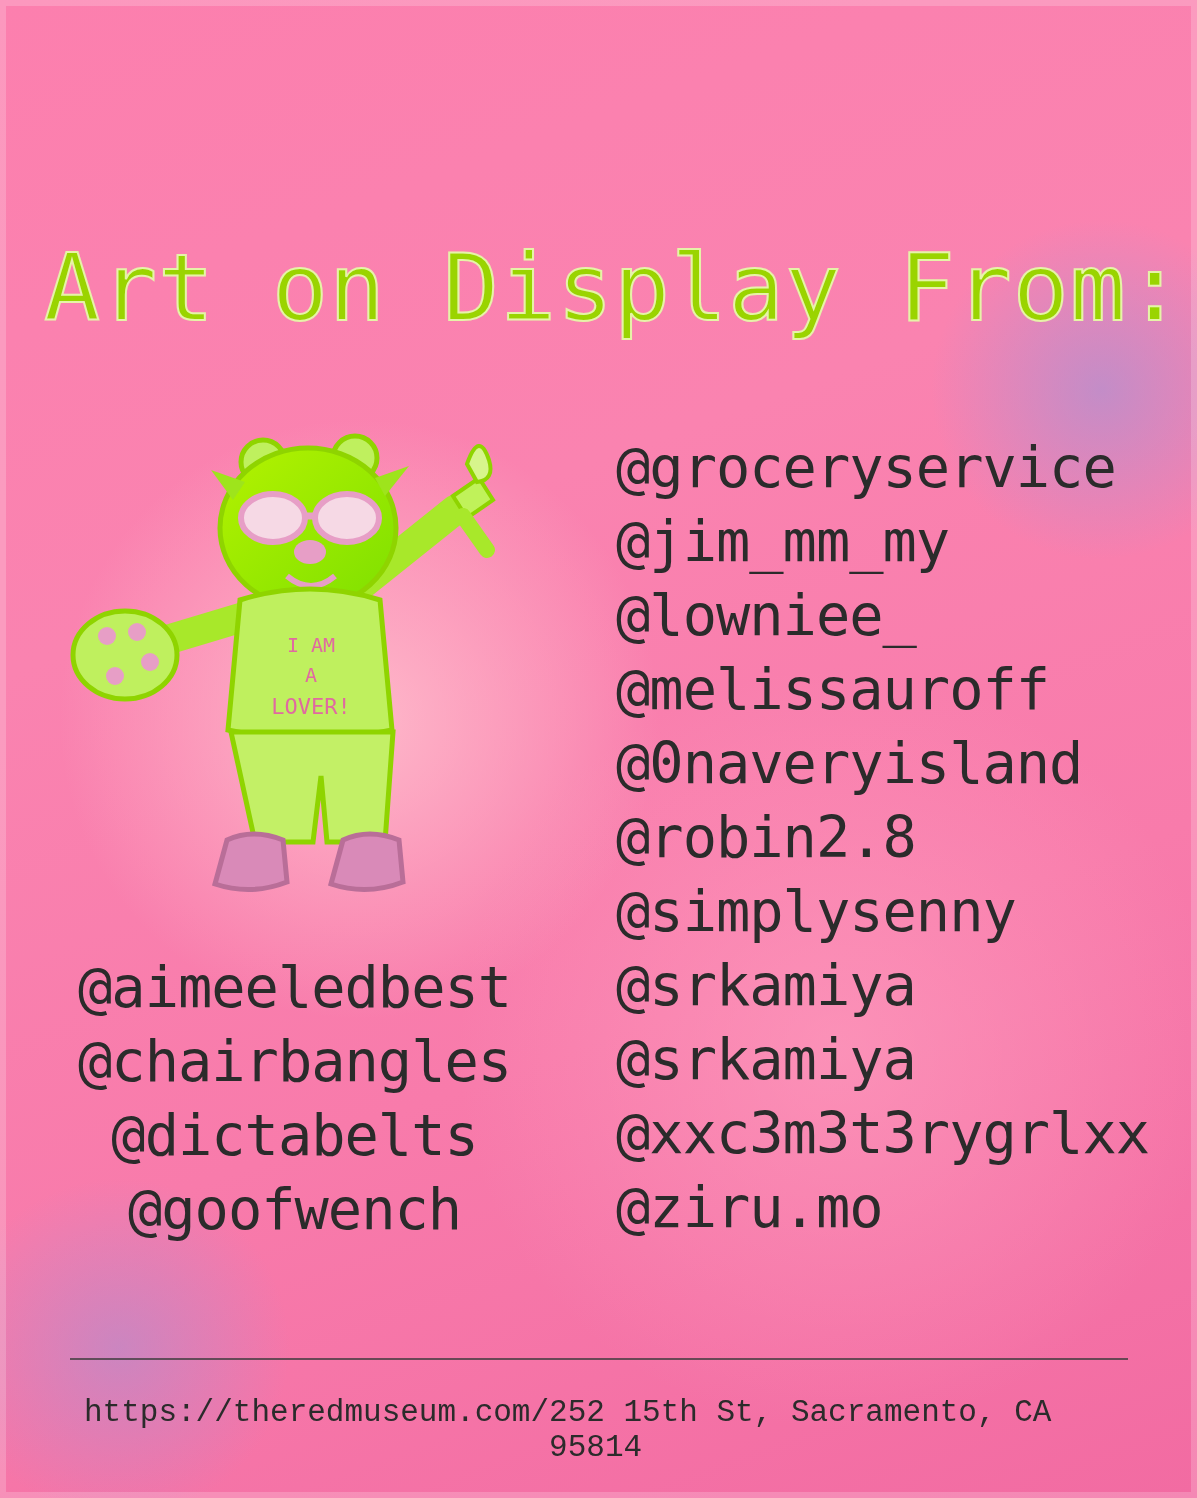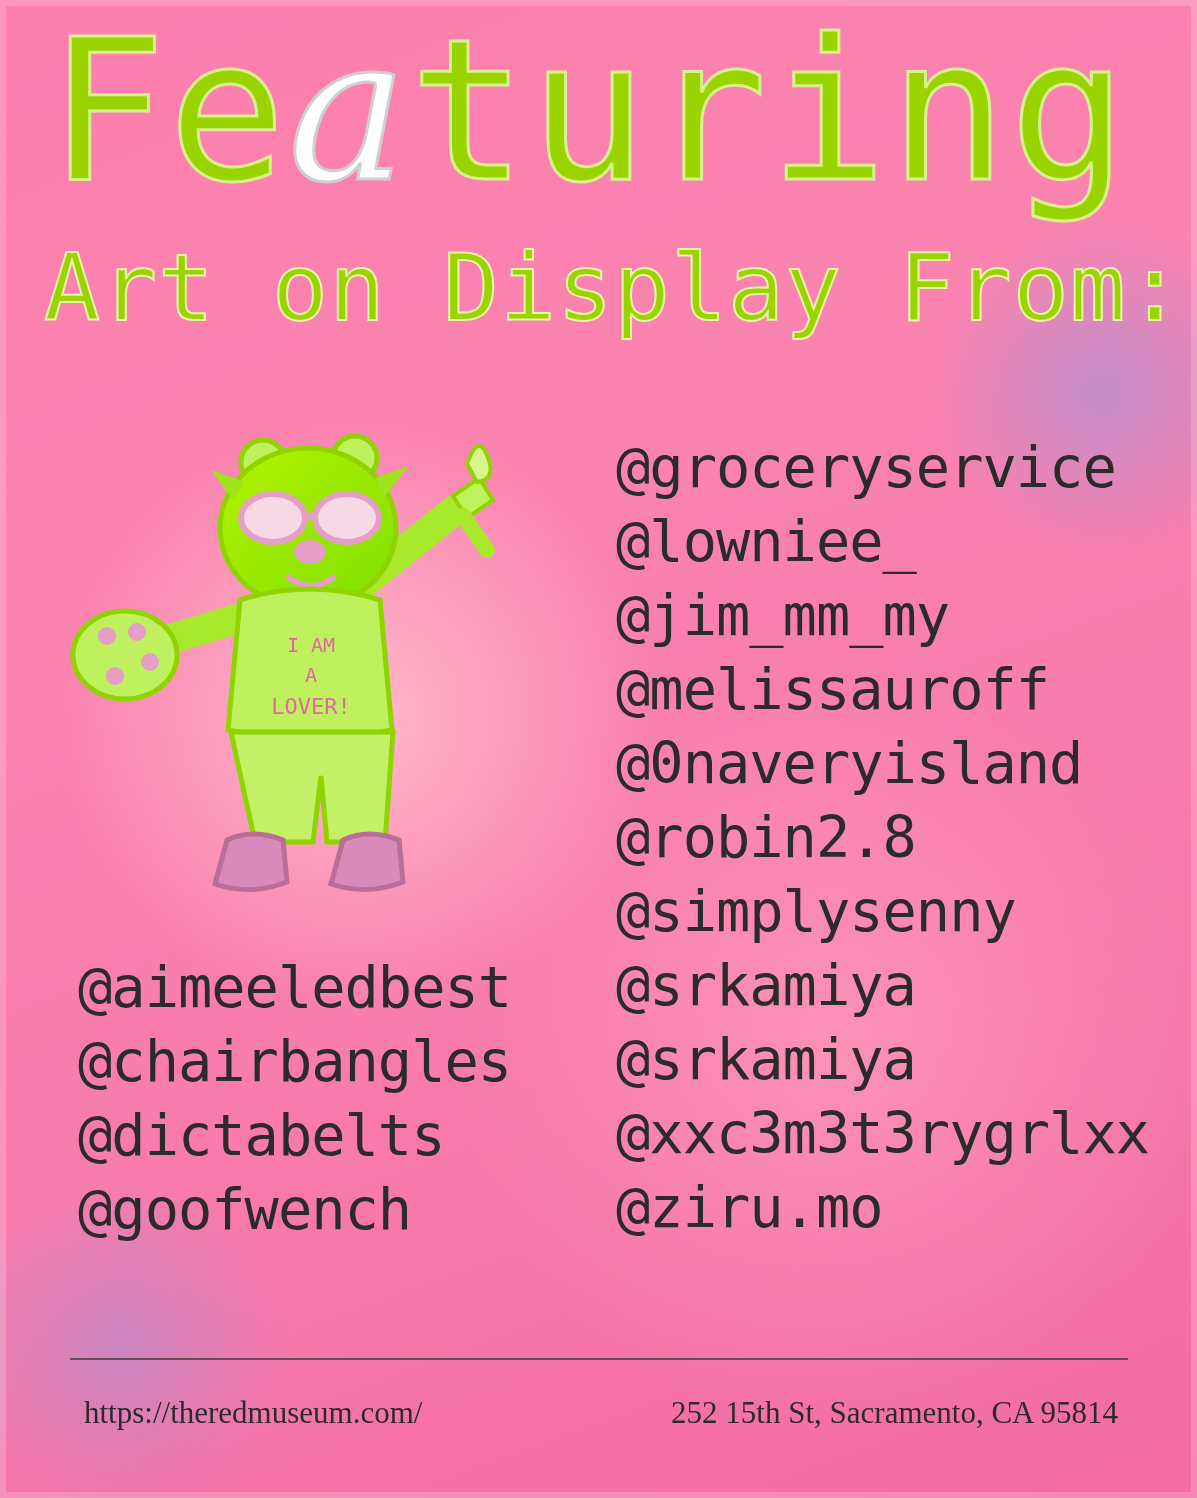--- a/index.html
+++ b/index.html
@@ -82,20 +82,21 @@
     font-family: "DejaVu Sans Mono", monospace;
     color: #2b2b2b;
     font-size: 57px;
     line-height: 74px;
     letter-spacing: -1px;
     white-space: nowrap;
   }
   .col-left {
     left: 78px;
     top: 950px;
+    text-align: center;
   }
   .col-right {
     left: 600px;
     top: 430px;
     margin-left: 16px;
   }
   .handle { display: block; }
 
   
   .divider {
@@ -108,37 +109,34 @@
     opacity: .75;
   }
   .footer {
     position: absolute;
     left: 70px;
     top: 1395px;
     width: 1058px;
     display: flex;
     justify-content: space-between;
     align-items: baseline;
-    font-family: Liberation Serif, serif;
+    font-family: Liberation Mono, monospace;
     font-size: 31px;
     letter-spacing: 0px;
     color: #2b2b2b;
   }
   .footer .site { padding-left: 14px; }
   .footer .addr { padding-right: 10px; }
 </style>
 </head>
 <body>
 
 <div class="poster">
   <div class="frame-edge"></div>
 
-  <div class="headline">
-    <div class="headline-text"><span>Fe</span><span class="cursive">a</span><span>turing</span></div>
-  </div>
   <div class="subheadline">Art on Display From:</div>
 
   <div class="mascot">
     <svg viewBox="0 0 510 530" width="510" height="530" xmlns="http://www.w3.org/2000/svg">
       <defs>
         <linearGradient id="glow" x1="0" y1="0" x2="1" y2="1">
           <stop offset="0%" stop-color="#b4f200"></stop>
           <stop offset="100%" stop-color="#7ee000"></stop>
         </linearGradient>
       </defs>
@@ -185,22 +183,22 @@
 
   <div class="col col-left">
     <span class="handle">@aimeeledbest</span>
     <span class="handle">@chairbangles</span>
     <span class="handle">@dictabelts</span>
     <span class="handle">@goofwench</span>
   </div>
 
   <div class="col col-right">
     <span class="handle">@groceryservice</span>
+    <span class="handle">@jim_mm_my</span>
     <span class="handle">@lowniee_</span>
-    <span class="handle">@jim_mm_my</span>
     <span class="handle">@melissauroff</span>
     <span class="handle">@0naveryisland</span>
     <span class="handle">@robin2.8</span>
     <span class="handle">@simplysenny</span>
     <span class="handle">@srkamiya</span>
     <span class="handle">@srkamiya</span>
     <span class="handle">@xxc3m3t3rygrlxx</span>
     <span class="handle">@ziru.mo</span>
   </div>
 

